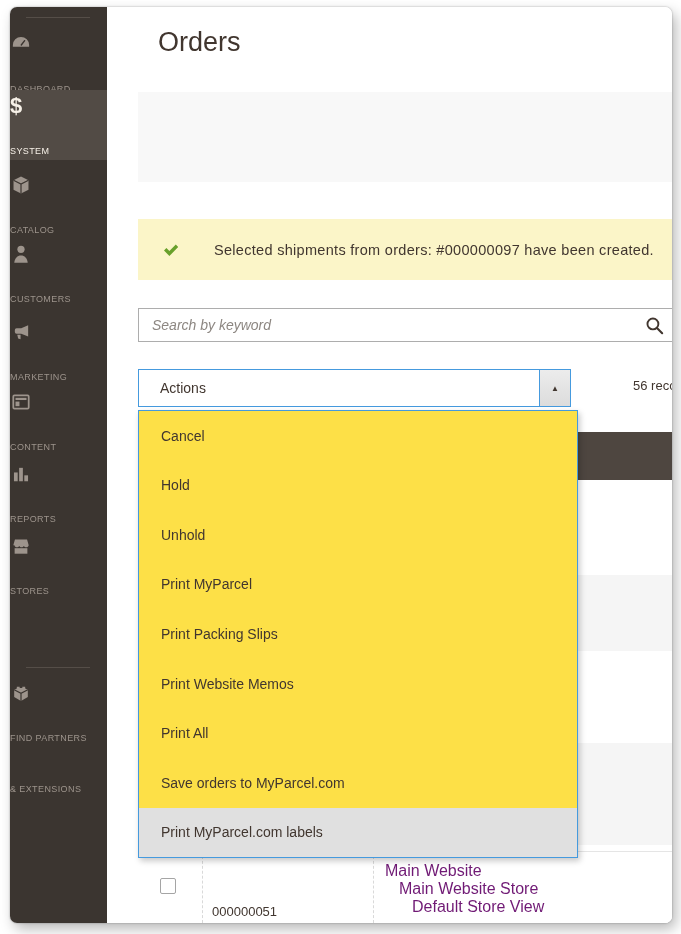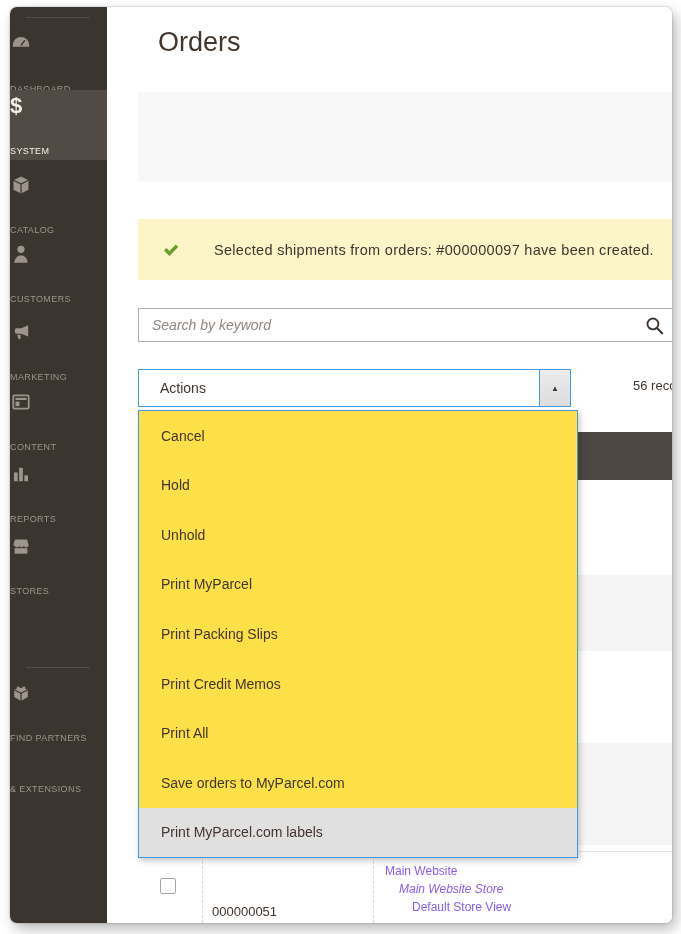--- a/index.html
+++ b/index.html
@@ -74,22 +74,22 @@
     background: #fff; border-top: 1px solid #e5e5e5; cursor: pointer;
   }
   .col-sep { position: absolute; top: 4px; bottom: 0; width: 0; border-left: 1px dashed #d9d9d9; }
   .sep1 { left: 64px; } .sep2 { left: 235px; }
   .row-checkbox {
     position: absolute; left: 22px; top: 26px; width: 16px; height: 16px;
     appearance: none; -webkit-appearance: none; border: 1px solid #a5a5a5;
     border-radius: 2px; background: #fff; cursor: pointer;
   }
   .order-id { position: absolute; left: 74px; top: 28px; font-size: 13px; color: #41362f; margin-top: 24px; }
-  .store-cell { position: absolute; left: 247px; top: 10px; font-size: 12px; line-height: 18px; color: #8b5cf6; }
-  .store-line-1 { padding-left: 0; } .store-line-2 { padding-left: 14px; font-style: italic; } .store-line-3 { padding-left: 27px; }
+  .store-cell { position: absolute; left: 247px; top: 10px; font-size: 16px; line-height: 18px; color: #701a75; }
+  .store-line-1 { padding-left: 0; } .store-line-2 { padding-left: 14px; } .store-line-3 { padding-left: 27px; }
 
   .dropdown {
     position: absolute; left: 31px; top: 403px; width: 440px; height: 448px;
     background: #fde047; border: 1px solid #459ade; z-index: 20;
     box-shadow: 2px 3px 6px rgba(0,0,0,.22);
     display: flex; flex-direction: column;
   }
   .dd-item {
     flex: 1; display: flex; align-items: center; padding-left: 22px;
     font-size: 14px; color: #41362f; cursor: pointer;
@@ -245,20 +245,20 @@
         <div class="store-line-3">Default Store View</div>
       </div>
     </div>
 
     <div class="dropdown">
       <div class="dd-item">Cancel</div>
       <div class="dd-item">Hold</div>
       <div class="dd-item">Unhold</div>
       <div class="dd-item">Print MyParcel</div>
       <div class="dd-item">Print Packing Slips</div>
-      <div class="dd-item">Print Credit Memos</div>
+      <div class="dd-item">Print Website Memos</div>
       <div class="dd-item">Print All</div>
       <div class="dd-item">Save orders to MyParcel.com</div>
       <div class="dd-item highlighted">Print MyParcel.com labels</div>
     </div>
 
   </div>
 </div>
 
 </body></html>

